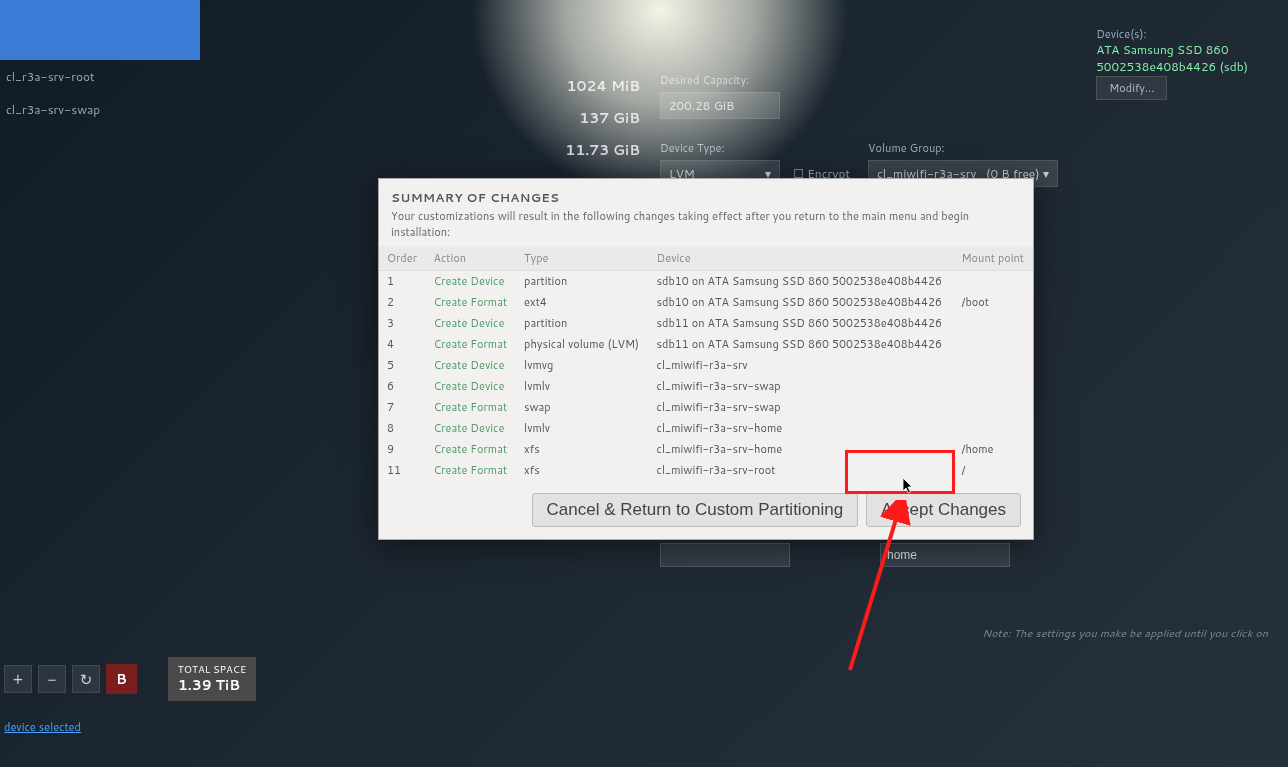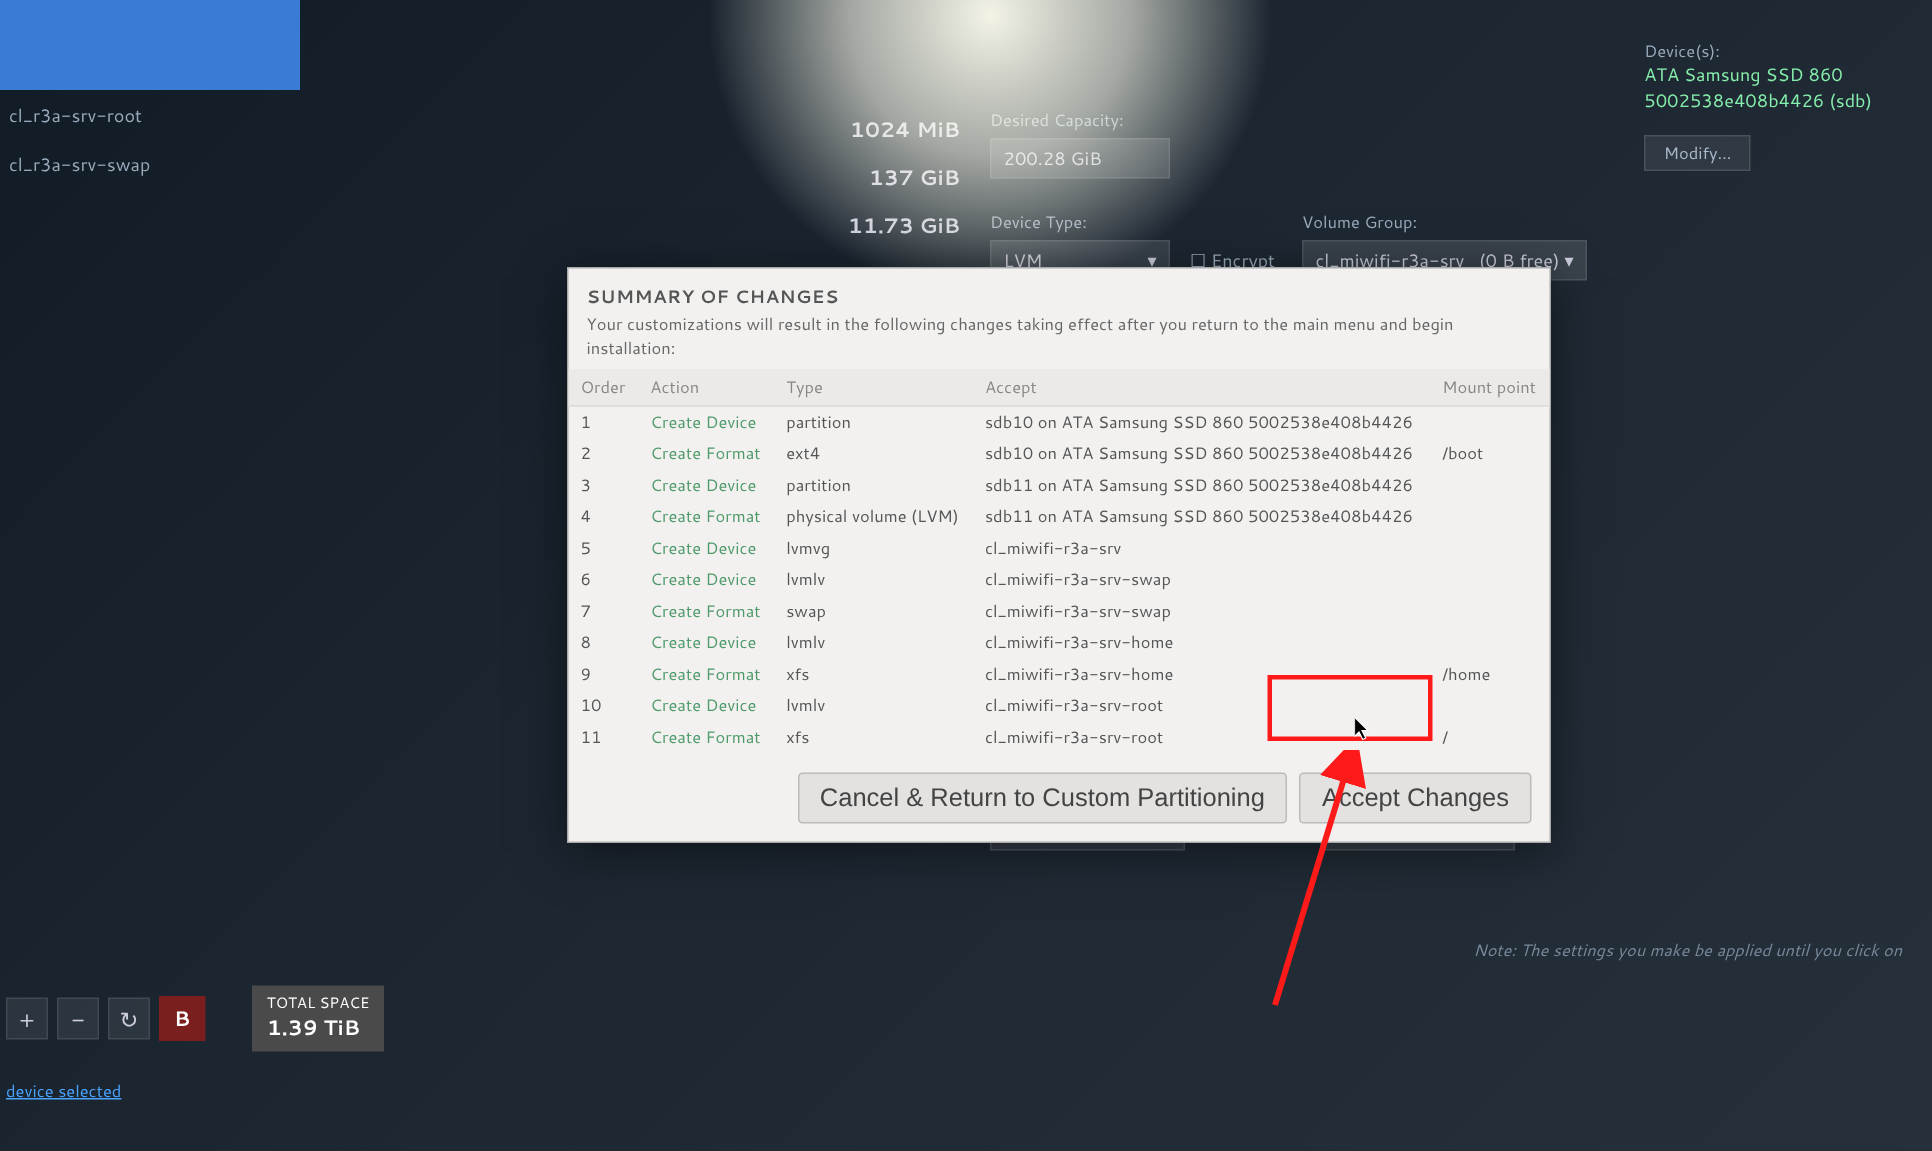--- a/index.html
+++ b/index.html
@@ -78,21 +78,21 @@
   .panel-select.wide { width: 190px; display: flex; justify-content: space-between; }
   .panel-group { display: inline-block; margin-right: 40px; vertical-align: top; }
   .encrypt-cb { margin-left: 10px; color: #9ab; font-size: 12px; }
   .device-info { font-size: 12px; color: #86efac; line-height: 1.4; }
   .modify-btn {
     background: rgba(255,255,255,0.08);
     border: 1px solid rgba(255,255,255,0.12);
     color: #abc;
     padding: 3px 12px;
     font-size: 11px;
-    margin-top: 14px;
+    margin-top: 0;
     display: inline-block;
   }
   .label-name-row {
     position: absolute;
     left: 660px; top: 520px;
     display: flex;
     gap: 90px;
     color: #9ab;
   }
   .label-name-row .field { display: flex; flex-direction: column; gap: 6px; }
@@ -319,21 +319,21 @@
 
 <div class="dialog">
   <div class="dialog-title">SUMMARY OF CHANGES</div>
   <div class="dialog-sub">Your customizations will result in the following changes taking effect after you return to the main menu and begin installation:</div>
   <table class="changes-table">
     <thead>
       <tr>
         <th>Order</th>
         <th>Action</th>
         <th>Type</th>
-        <th>Accept</th>
+        <th>Device</th>
         <th>Mount point</th>
       </tr>
     </thead>
     <tbody id="changes-body">
         <tr>
           <td>1</td>
           <td class="action">Create Device</td>
           <td>partition</td>
           <td>sdb10 on ATA Samsung SSD 860 5002538e408b4426</td>
           <td></td>
@@ -386,27 +386,20 @@
           <td>lvmlv</td>
           <td>cl_miwifi-r3a-srv-home</td>
           <td></td>
         </tr>
         <tr>
           <td>9</td>
           <td class="action">Create Format</td>
           <td>xfs</td>
           <td>cl_miwifi-r3a-srv-home</td>
           <td>/home</td>
-        </tr>
-        <tr>
-          <td>10</td>
-          <td class="action">Create Device</td>
-          <td>lvmlv</td>
-          <td>cl_miwifi-r3a-srv-root</td>
-          <td></td>
         </tr>
         <tr>
           <td>11</td>
           <td class="action">Create Format</td>
           <td>xfs</td>
           <td>cl_miwifi-r3a-srv-root</td>
           <td>/</td>
         </tr>
       </tbody>
   </table>

